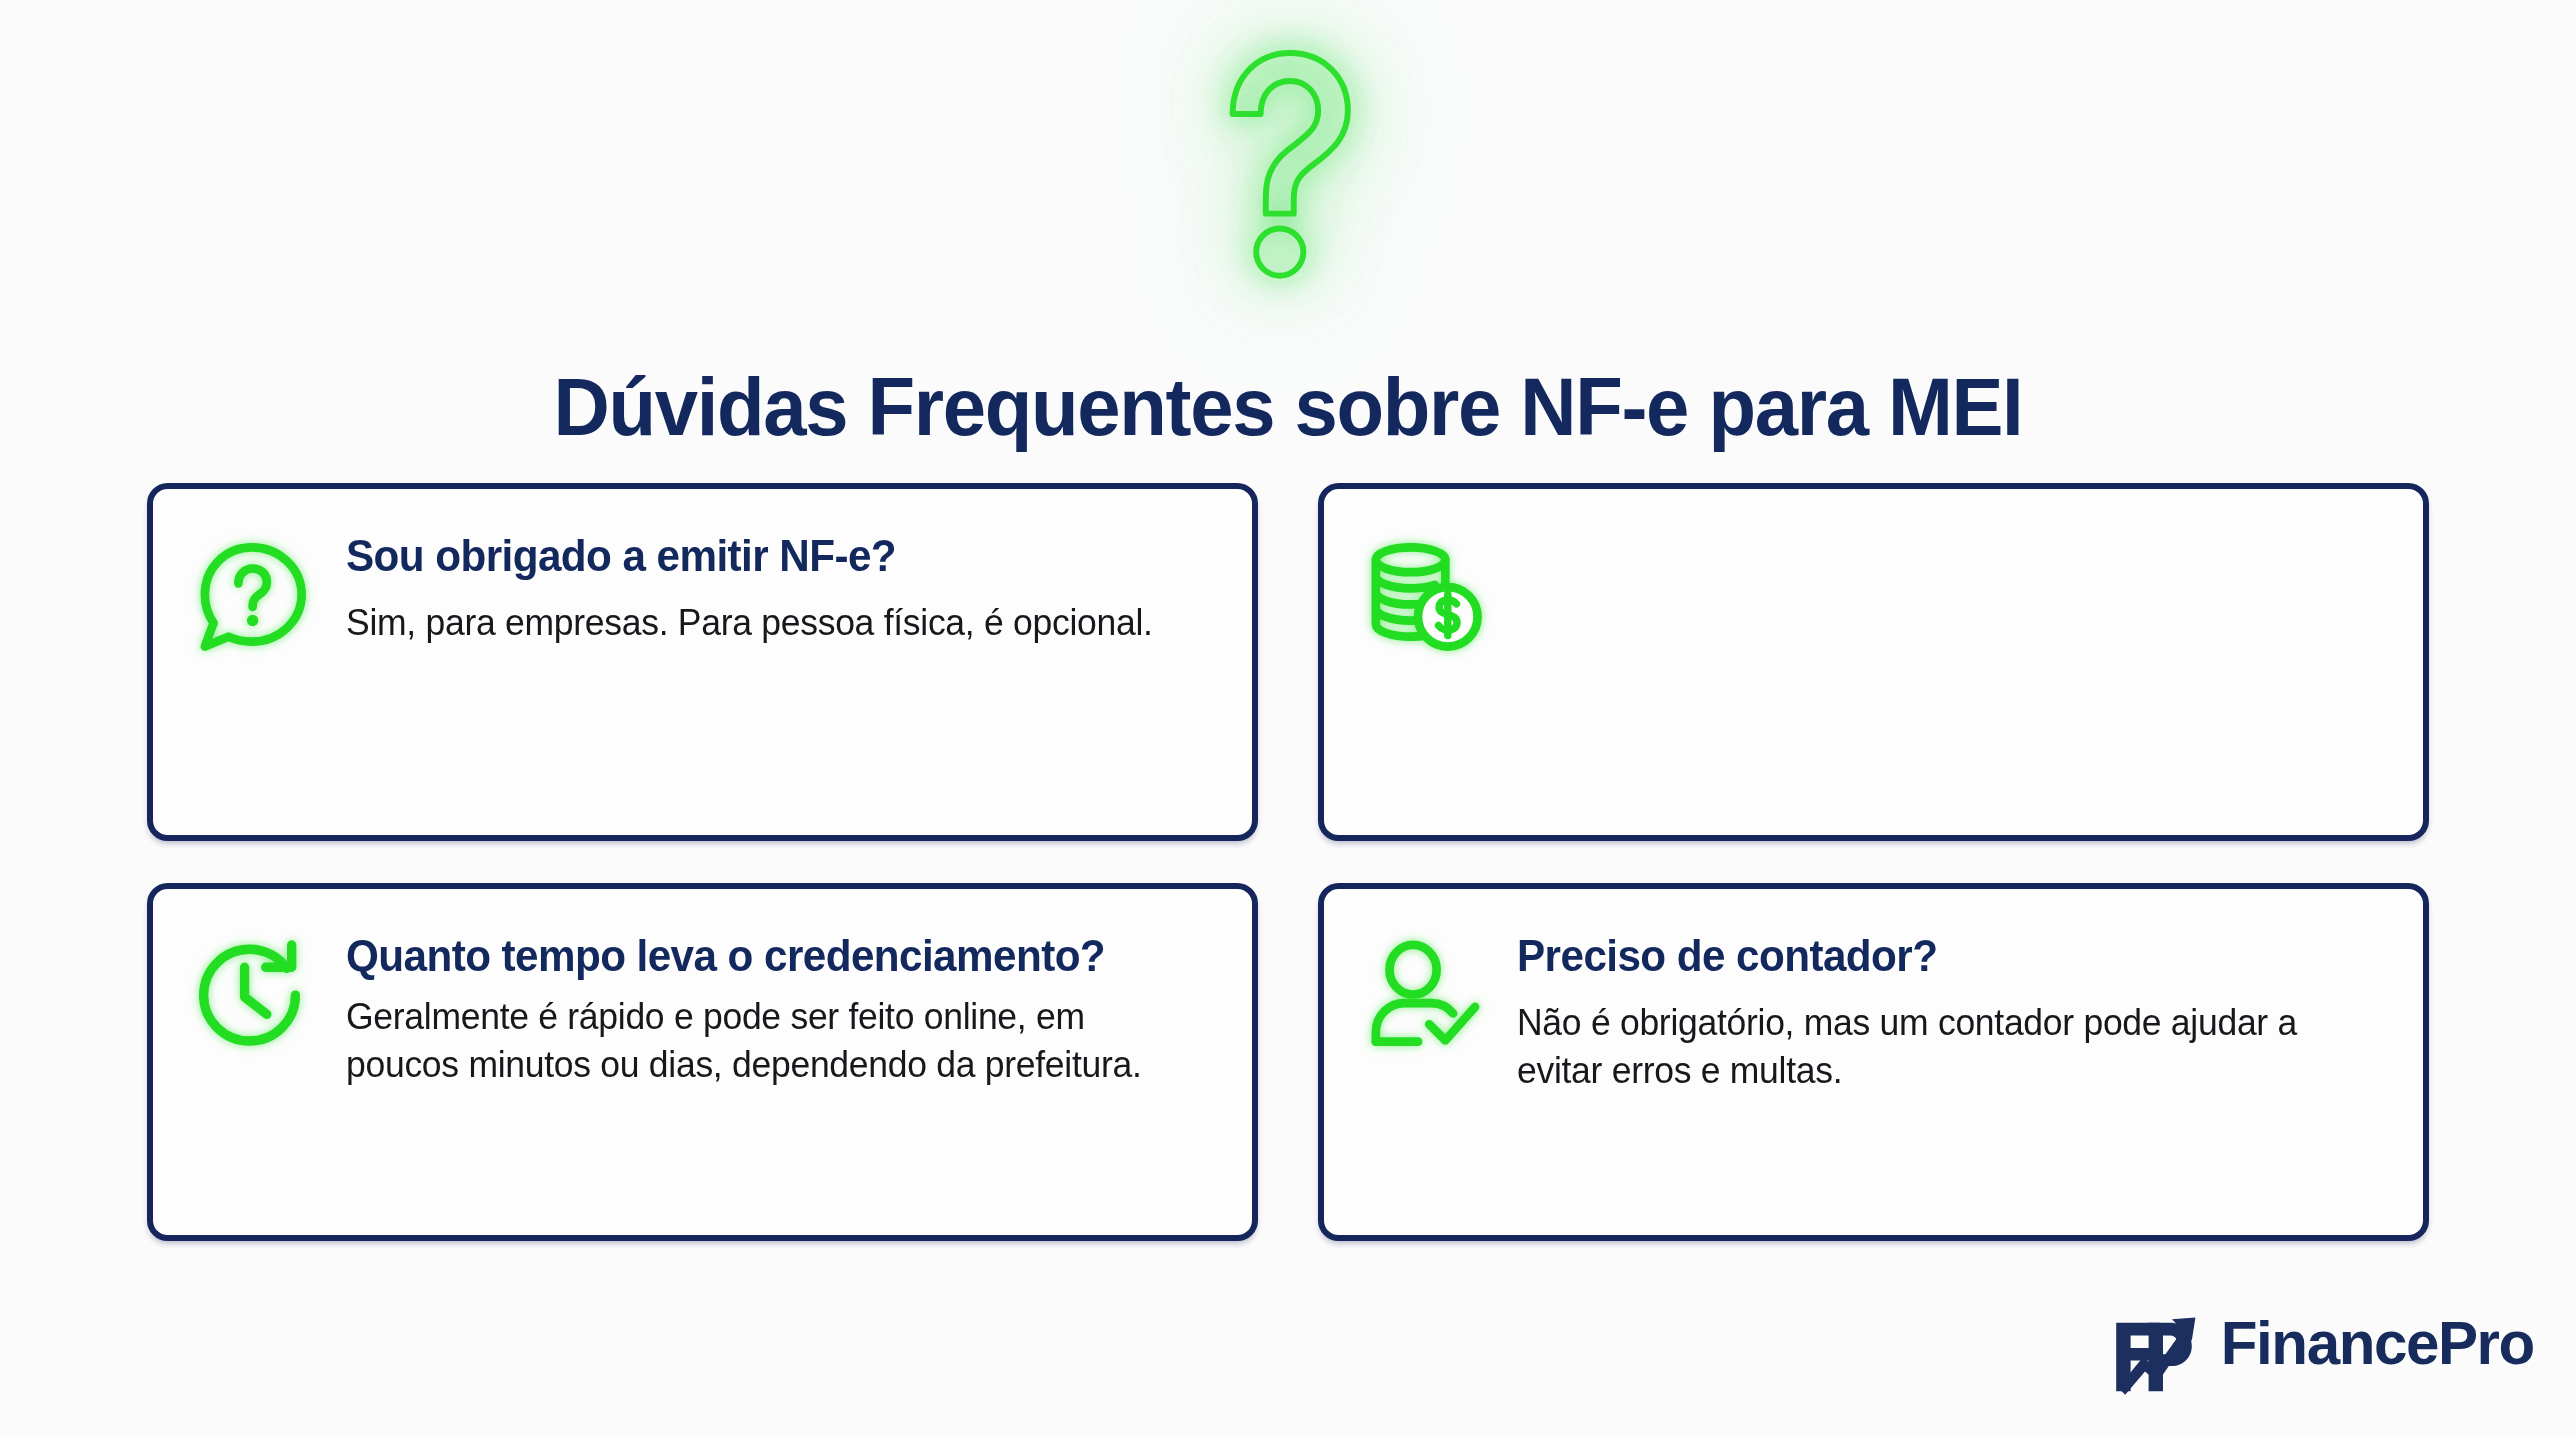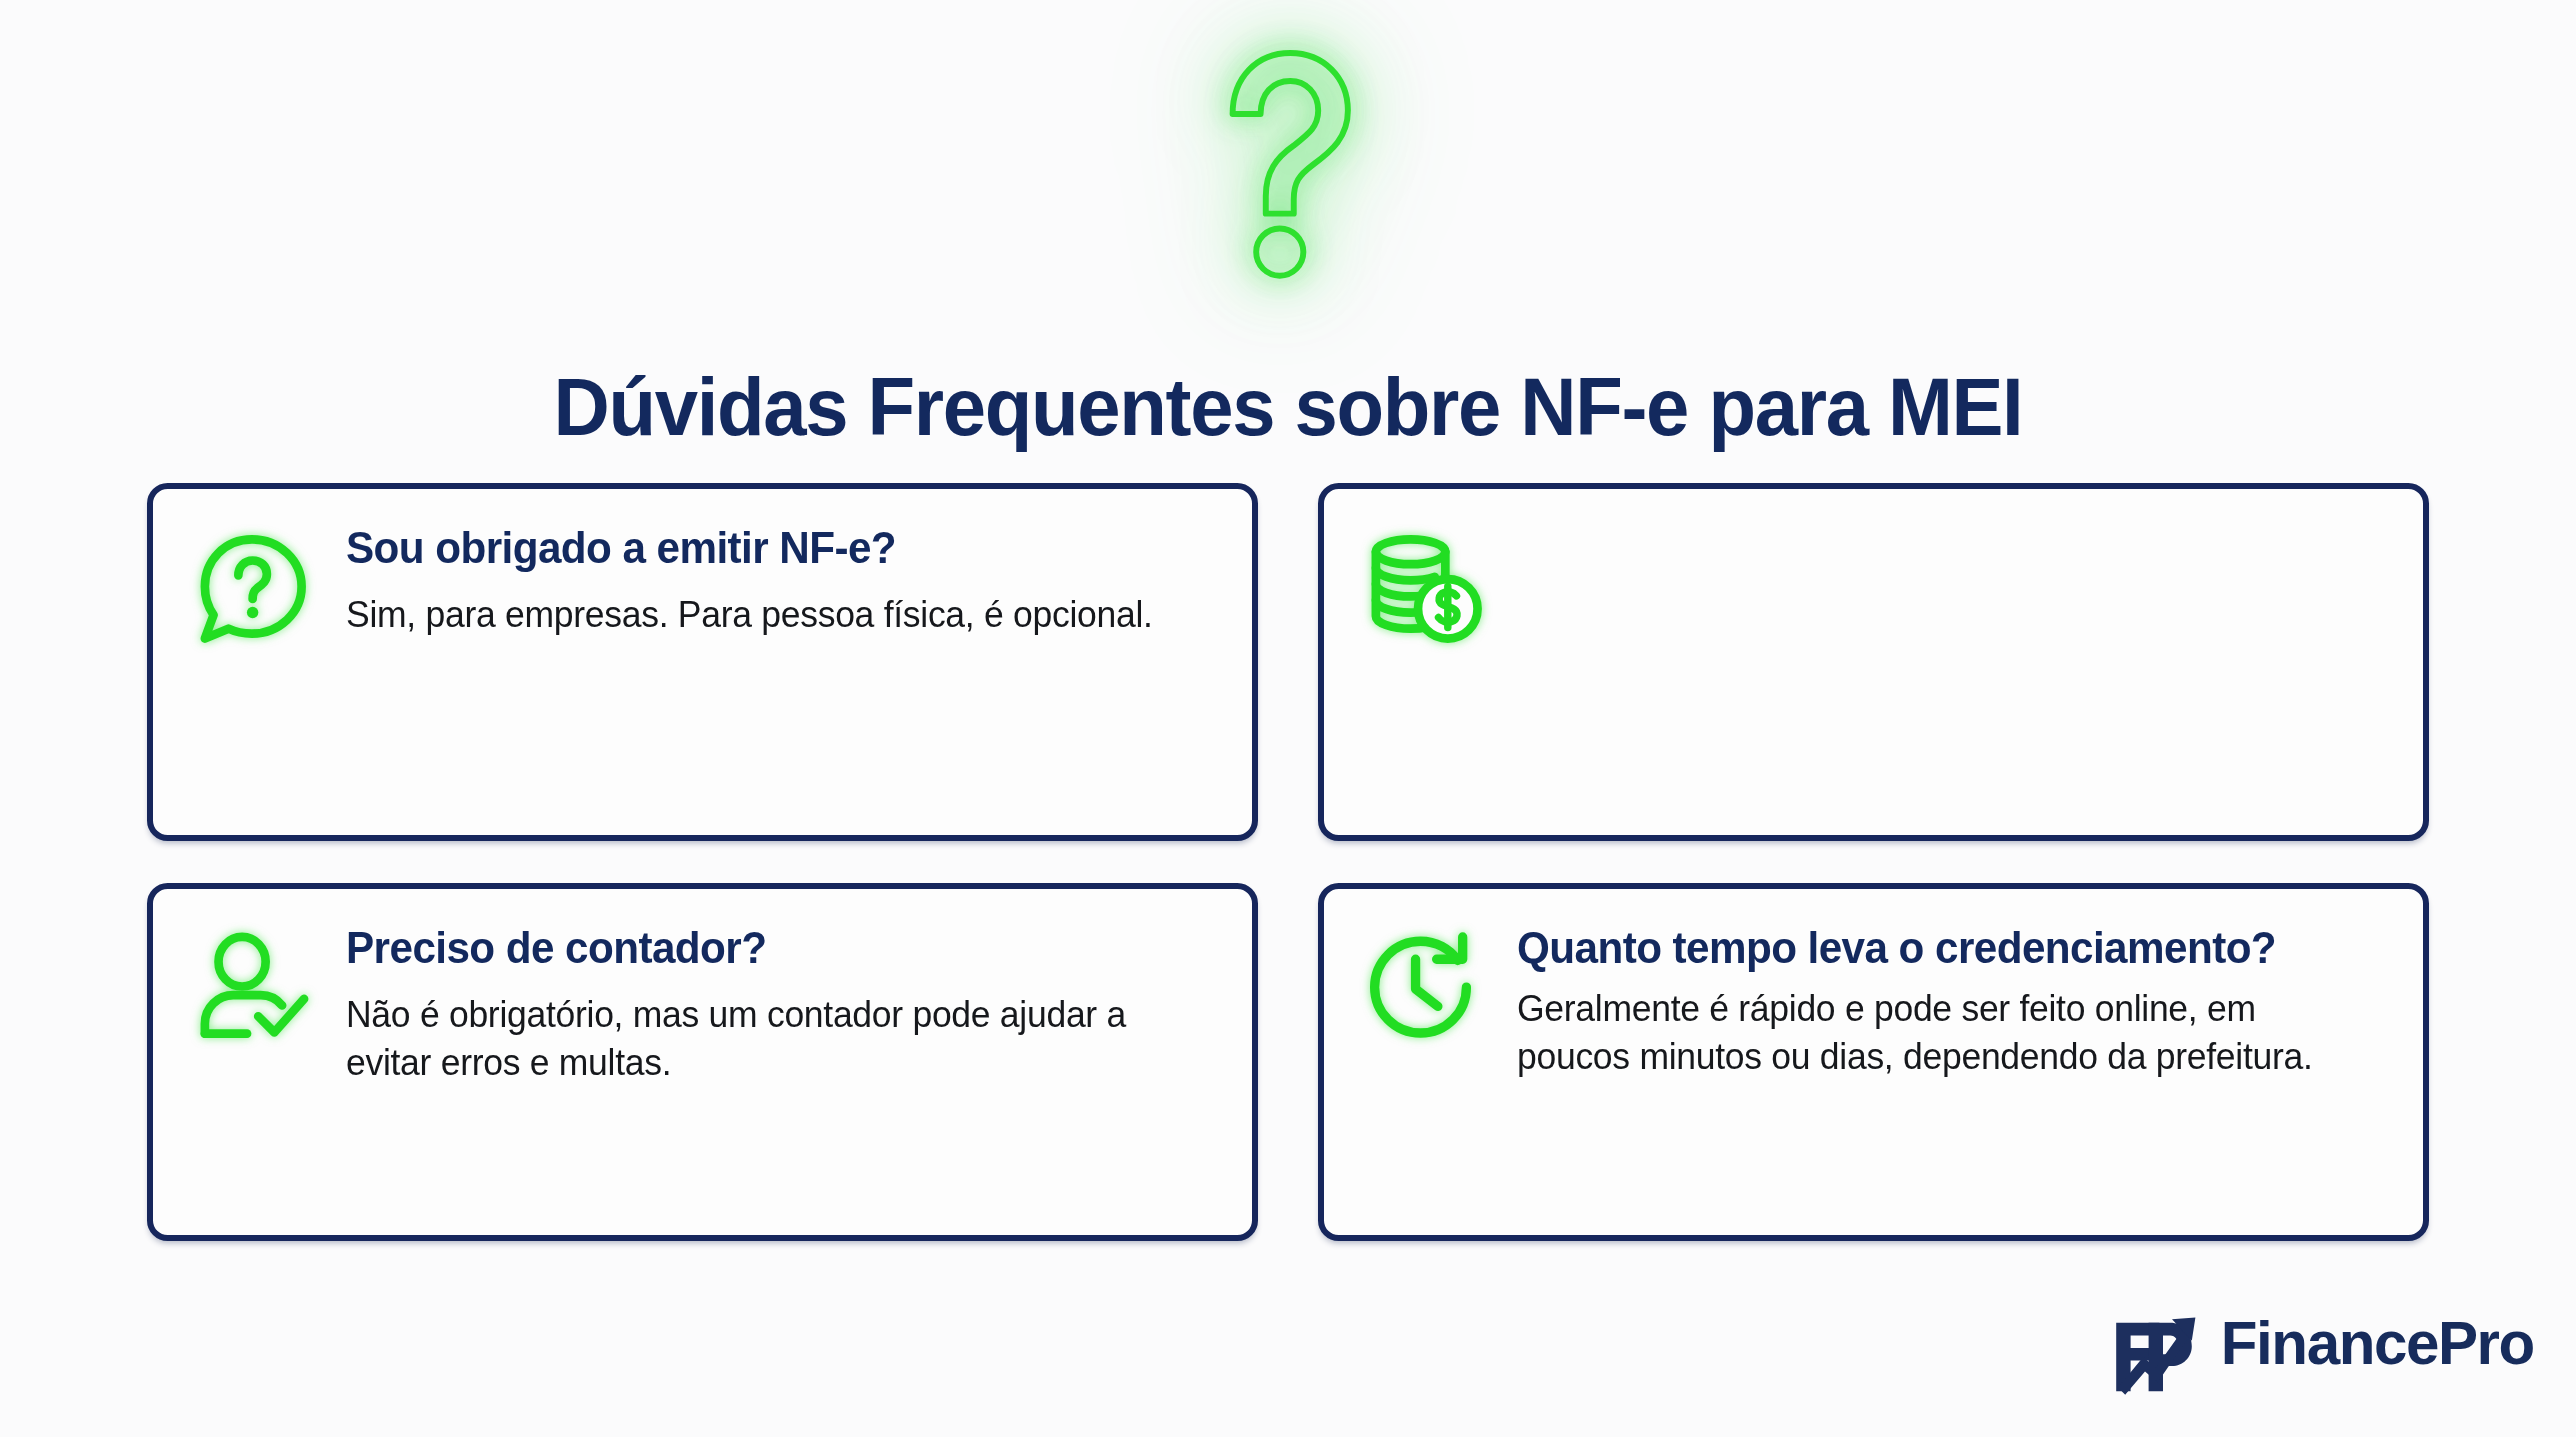--- a/index.html
+++ b/index.html
@@ -61,21 +61,21 @@
     grid-template-columns: 1111px 1111px;
     grid-template-rows: 358px 358px;
     column-gap: 60px;
     row-gap: 42px;
   }
   .faq-card {
     box-sizing: border-box;
     border: 6.6px solid #16265c;
     border-radius: 20.6px;
     background: #fdfdfd;
-    padding: 32px 37px 28px 37px;
+    padding: 40px 37px 28px 37px;
     display: flex;
     align-items: flex-start;
     gap: 32px;
     box-shadow: 0 4.7px 6.6px -2.8px rgba(20, 35, 80, .32);
   }
   .card-icon {
     flex: 0 0 auto;
     width: 124px;
     height: 124px;
     margin-top: 5.6px;
@@ -171,46 +171,46 @@
         <path d="M12 33 C12 38.5 24.5 43 40 43 C47.6 43 54.5 41.9 59.5 40.2" stroke="#22dd22" stroke-width="7" stroke-linecap="round"></path>
         <path d="M12 46 C12 51.5 24.5 56 40 56 C43.2 56 46.3 55.8 49.2 55.4" stroke="#22dd22" stroke-width="7" stroke-linecap="round"></path>
         <path d="M12 59 C12 64.5 24.5 69 40 69 C42.7 69 45.3 68.8 47.7 68.5" stroke="#22dd22" stroke-width="7" stroke-linecap="round"></path>
         <circle cx="70" cy="66" r="24" fill="#fdfdfd" stroke="#22dd22" stroke-width="7"></circle>
         <path d="M77 55.5 C74.5 52.5 70.5 51.5 67 52.8 C62.5 54.4 61.5 60 65.5 62.4 C68 63.9 72.5 64.5 75 66.2 C79 68.8 78 74.6 73.2 76.2 C69.5 77.5 65 76.3 62.5 73" stroke="#22dd22" stroke-width="6" stroke-linecap="round"></path>
         <path d="M70 48 L70 81" stroke="#22dd22" stroke-width="6" stroke-linecap="round"></path>
       </svg>
     </div>
   </div>
 
+  <div class="faq-card tall-title">
+    <div class="card-icon">
+      <svg viewBox="0 0 100 100" fill="none" xmlns="http://www.w3.org/2000/svg">
+        <path d="M78 27 C71.5 17.5 60.5 11.5 48 11.5 C27.5 11.5 11 28 11 48.5 C11 69 27.5 85.5 48 85.5 C68.5 85.5 85 69 85 48.5" stroke="#22dd22" stroke-width="7.5" stroke-linecap="round"></path>
+        <path d="M61 26 L82 26 L82 8" stroke="#22dd22" stroke-width="7.5" stroke-linecap="round" stroke-linejoin="round"></path>
+        <path d="M44 26 L44 50 L62 64" stroke="#22dd22" stroke-width="7.5" stroke-linecap="round" stroke-linejoin="round"></path>
+      </svg>
+    </div>
+    <div class="card-body">
+      <h2 class="card-title">Quanto tempo leva o credenciamento?</h2>
+      <p class="card-text">Geralmente é rápido e pode ser feito online, em poucos minutos ou dias, dependendo da prefeitura.</p>
+    </div>
+  </div>
+
   <div class="faq-card">
     <div class="card-icon">
       <svg viewBox="0 0 100 100" fill="none" xmlns="http://www.w3.org/2000/svg">
         <ellipse cx="42" cy="28" rx="19" ry="20" stroke="#22dd22" stroke-width="7"></ellipse>
         <path d="M12 86 L12 78 C12 65 22.5 55 35 55 L57 55 C64 55 70.2 58.2 74.3 63.3" stroke="#22dd22" stroke-width="7" stroke-linecap="round" stroke-linejoin="round"></path>
         <path d="M12 86 L46 86" stroke="#22dd22" stroke-width="7" stroke-linecap="round"></path>
         <path d="M55 72 L68 85 L92 58" stroke="#22dd22" stroke-width="7" stroke-linecap="round" stroke-linejoin="round"></path>
       </svg>
     </div>
     <div class="card-body">
       <h2 class="card-title">Preciso de contador?</h2>
       <p class="card-text">Não é obrigatório, mas um contador pode ajudar a evitar erros e multas.</p>
-    </div>
-  </div>
-
-  <div class="faq-card tall-title">
-    <div class="card-icon">
-      <svg viewBox="0 0 100 100" fill="none" xmlns="http://www.w3.org/2000/svg">
-        <path d="M78 27 C71.5 17.5 60.5 11.5 48 11.5 C27.5 11.5 11 28 11 48.5 C11 69 27.5 85.5 48 85.5 C68.5 85.5 85 69 85 48.5" stroke="#22dd22" stroke-width="7.5" stroke-linecap="round"></path>
-        <path d="M61 26 L82 26 L82 8" stroke="#22dd22" stroke-width="7.5" stroke-linecap="round" stroke-linejoin="round"></path>
-        <path d="M44 26 L44 50 L62 64" stroke="#22dd22" stroke-width="7.5" stroke-linecap="round" stroke-linejoin="round"></path>
-      </svg>
-    </div>
-    <div class="card-body">
-      <h2 class="card-title">Quanto tempo leva o credenciamento?</h2>
-      <p class="card-text">Geralmente é rápido e pode ser feito online, em poucos minutos ou dias, dependendo da prefeitura.</p>
     </div>
   </div>
 
 </div>
 
 <div id="brand-logo">
   <svg class="logo-mark" viewBox="0 0 100 100" fill="none" xmlns="http://www.w3.org/2000/svg">
     <path d="M8 12 L56 12 L56 26 L24 26 L24 40 L48 40 L48 54 L24 54 L24 88 L8 88 Z" fill="#1d2f5e"></path>
     <path d="M44 12 L44 88 L60 88 L60 60 L70 60 C82 60 92 50.5 92 38 C92 23.5 82 12 68 12 Z M60 26 L68 26 C73.5 26 77 31 77 37 C77 43 73.5 47 68 47 L60 47 Z" fill="#1d2f5e"></path>
     <path d="M10 84 L38 50 L52 62 L82 20 L90 26 L54 78 L40 66 L18 92 Z" fill="#1d2f5e"></path>

